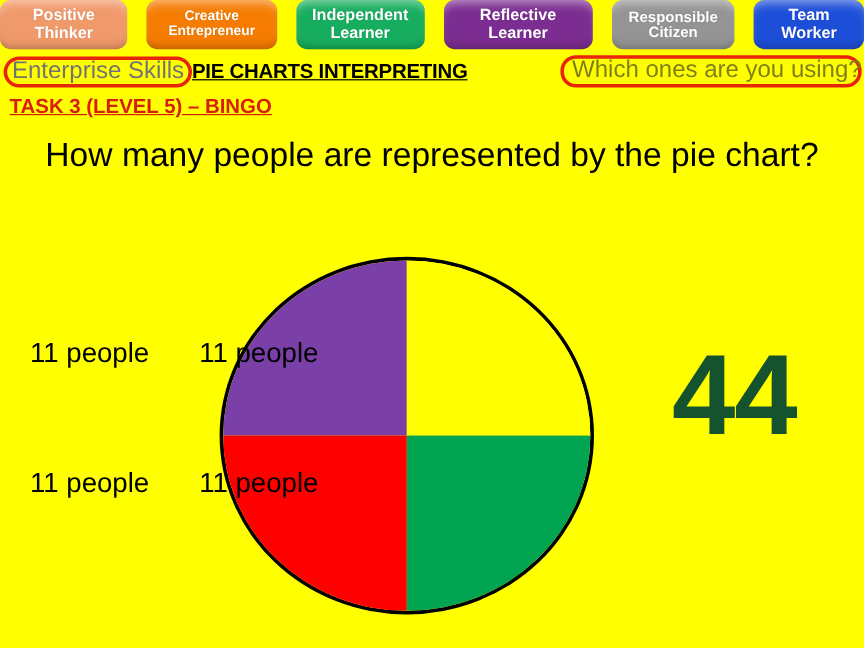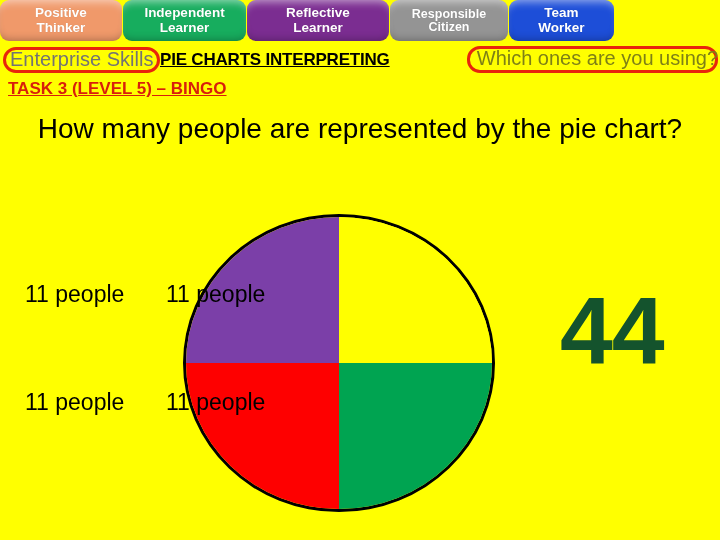--- a/index.html
+++ b/index.html
@@ -29,21 +29,21 @@
     position: relative;
     display: flex;
     flex-direction: column;
     align-items: center;
     justify-content: center;
     color: #FFFFFF;
     font-weight: bold;
     line-height: 1.04;
     text-align: center;
     border-radius: 9px;
-    margin-right: 1px;
+    margin-right: 16px;
     box-shadow: inset 0 7px 9px -5px rgba(255,255,255,0.55),
                 inset 0 -6px 8px -5px rgba(0,0,0,0.30);
     letter-spacing: 0px;
     overflow: hidden;
     text-shadow: 0 0 1px rgba(0,0,0,0.18);
   }
   .skill-btn span { display: block; white-space: nowrap; }
 
   #btn-positive-thinker   { width: 122px; background:#F0996A; font-size: 13.5px; }
   #btn-creative-entre     { width: 124px; background:#F57C00; font-size: 11.5px; }
@@ -176,20 +176,24 @@
 </head>
 <body>
 
 <div id="skill-bar">
 
   <div class="skill-btn" id="btn-positive-thinker">
     <span>Positive</span>
     <span>Thinker</span>
   </div>
 
+  <div class="skill-btn" id="btn-creative-entre">
+    <span>Creative</span>
+    <span>Entrepreneur</span>
+  </div>
 
   <div class="skill-btn" id="btn-independent-learner">
     <span>Independent</span>
     <span>Learner</span>
   </div>
 
   <div class="skill-btn" id="btn-reflective-learner">
     <span>Reflective</span>
     <span>Learner</span>
   </div>

